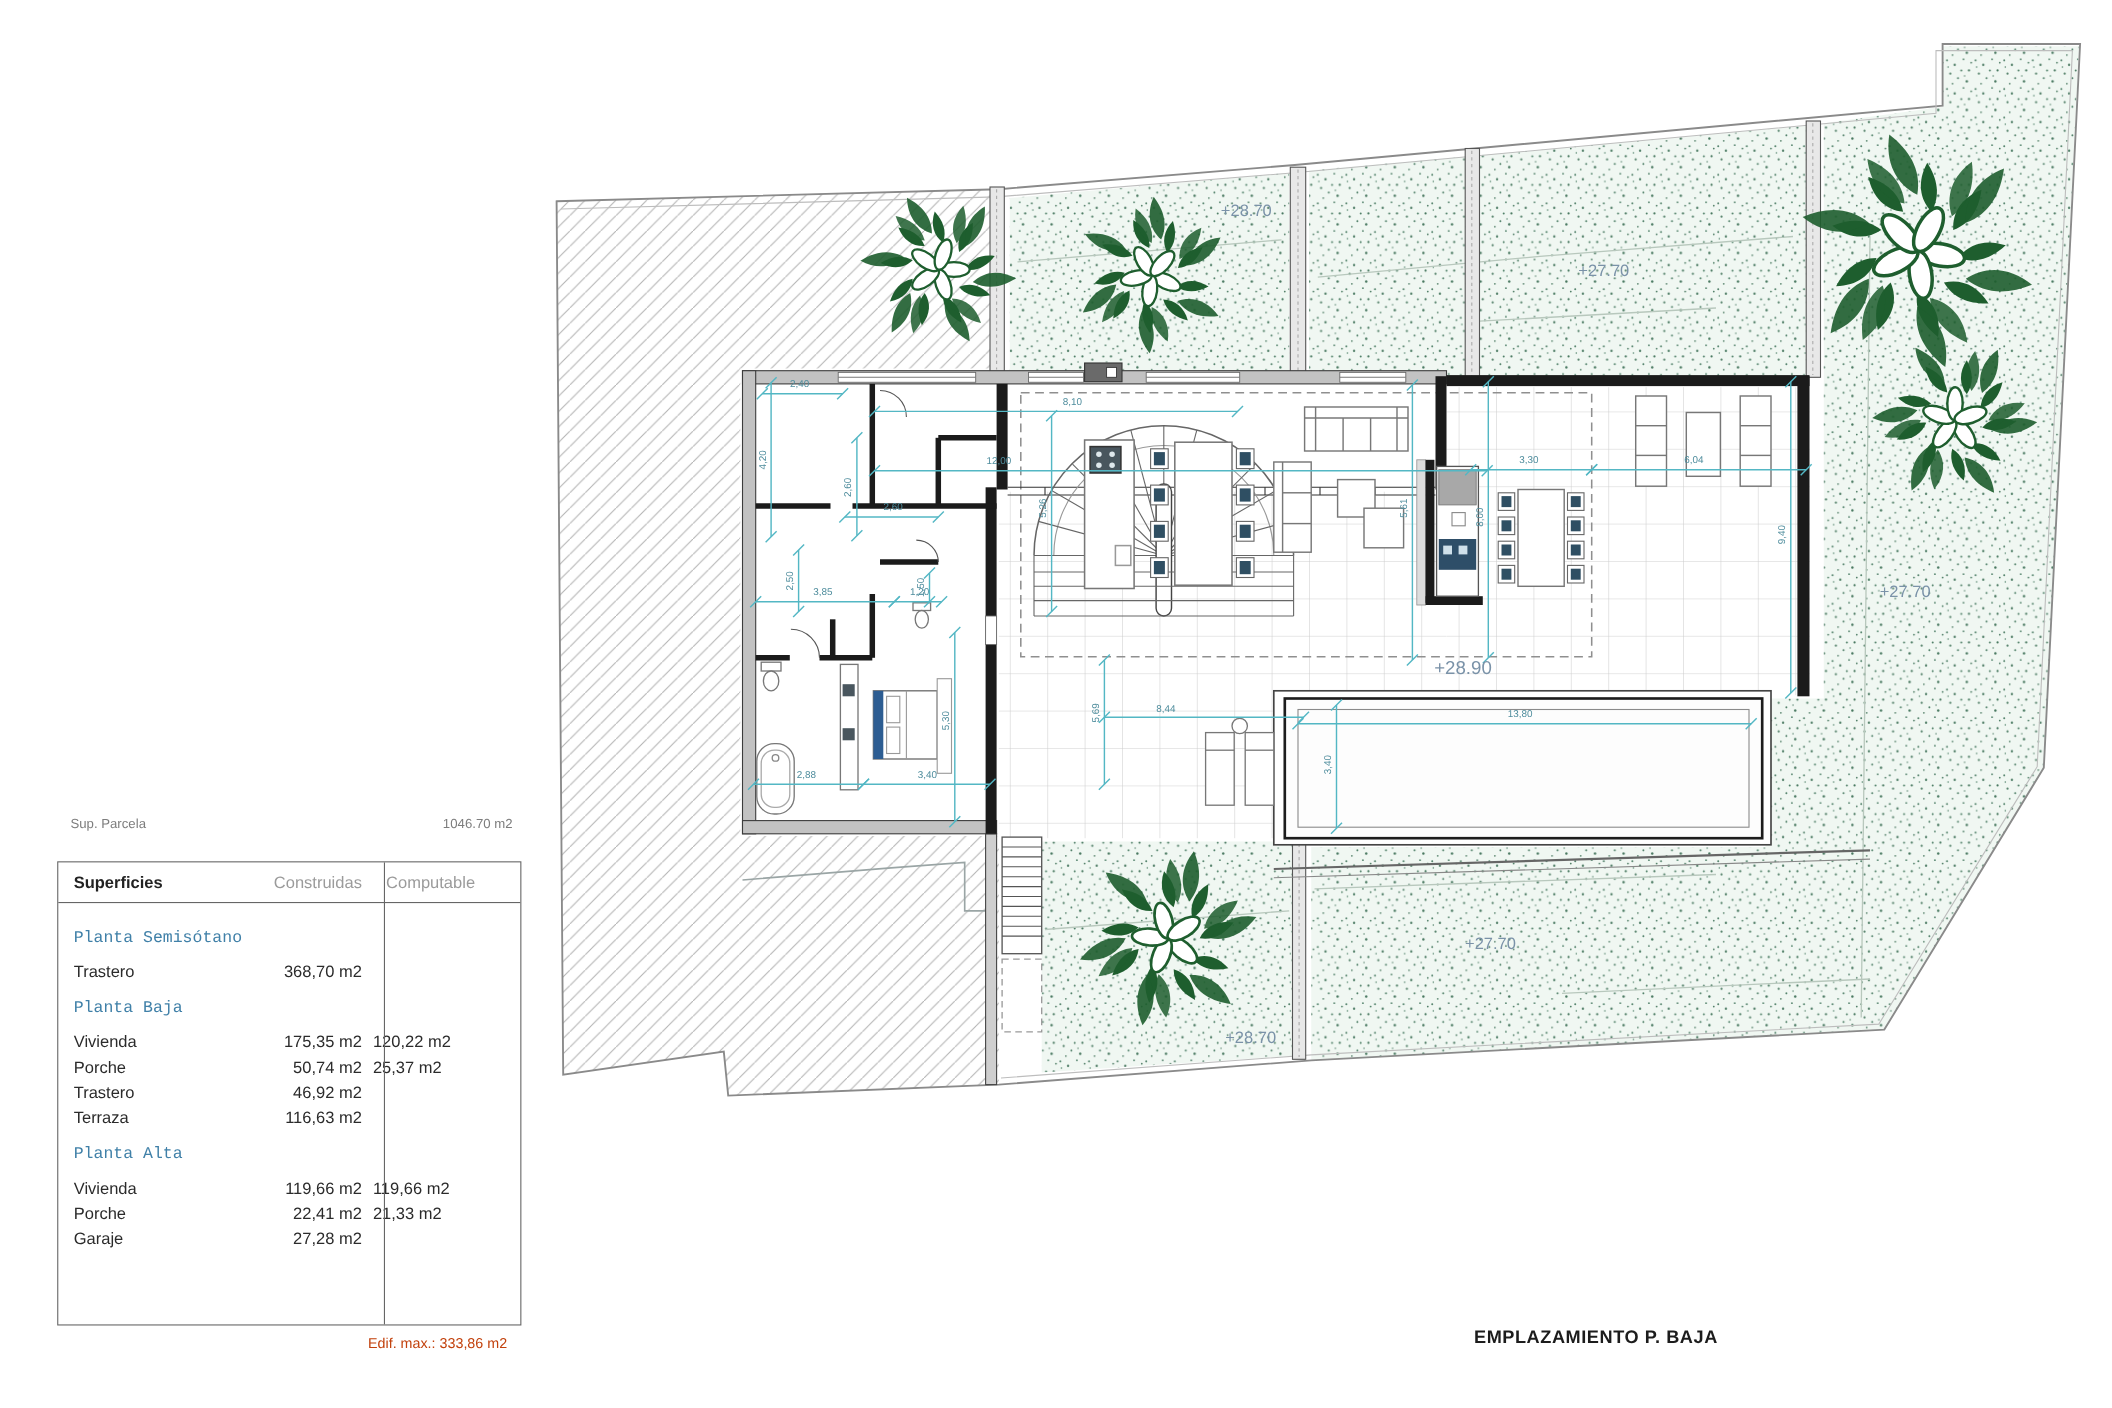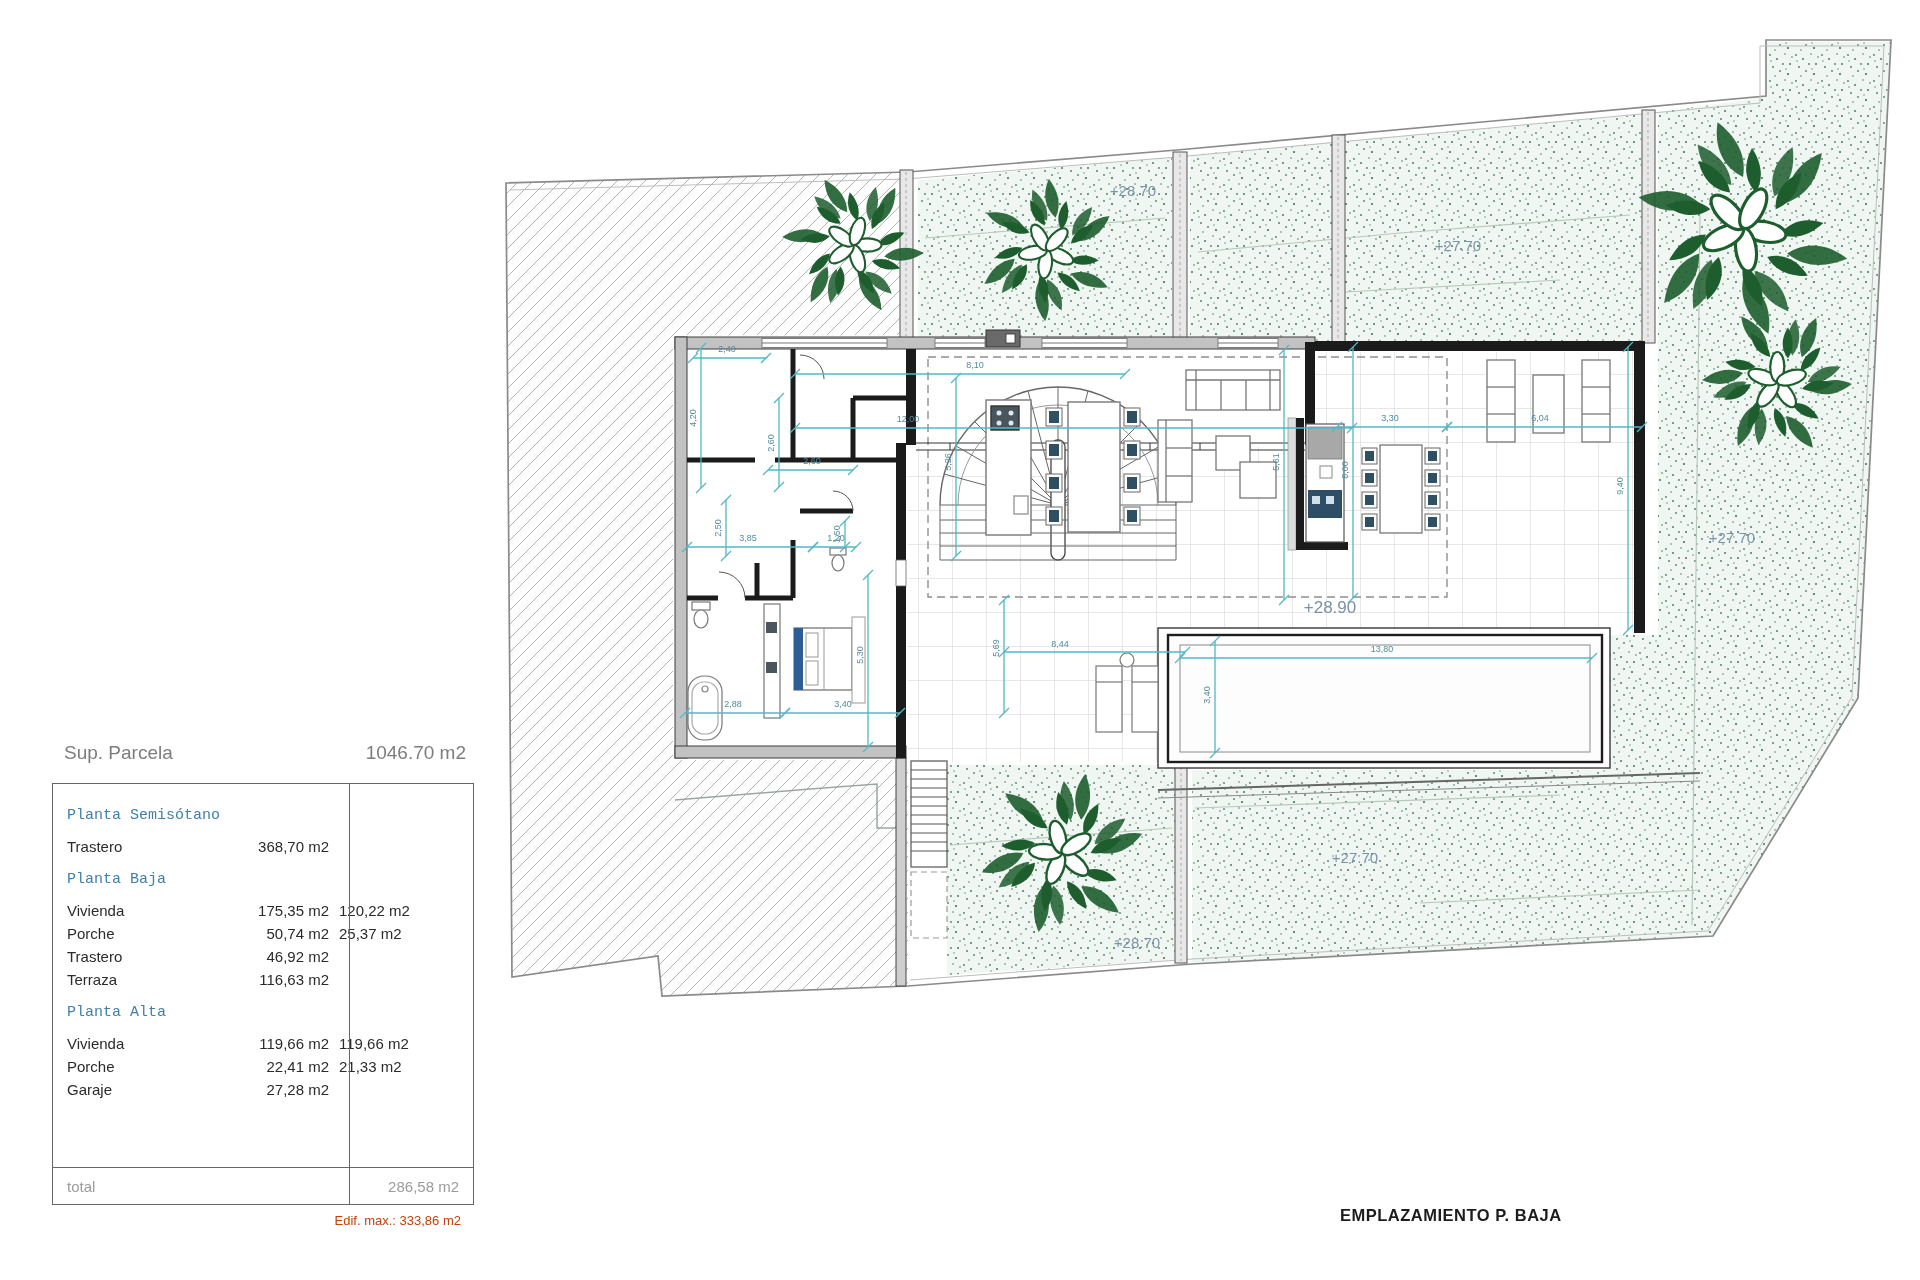--- a/index.html
+++ b/index.html
@@ -3,21 +3,21 @@
 <meta charset="utf-8">
 <style>
   html,body{margin:0;padding:0;background:#ffffff;}
   #page{position:relative;width:1920px;height:1280px;background:#fff;overflow:hidden;
         font-family:"Liberation Sans", sans-serif;}
   #plan-svg{position:absolute;left:0;top:0;width:1920px;height:1280px;}
 
   
   .panel{position:absolute;left:52px;top:742px;width:422px;font-size:15px;color:#2b2b2b;}
   .parcelRow{height:22px;margin-bottom:19px;display:flex;justify-content:space-between;
-             color:#7d7d7d;font-size:19px;padding:0 8px 0 12px;}
+             color:#7d7d7d;font-size:12px;padding:0 8px 0 12px;}
   .tbox{position:relative;border:1px solid #666;height:420px;background:#fff;}
   .vdiv{position:absolute;left:296px;top:0;bottom:0;border-left:1px solid #666;}
   .thead{display:grid;grid-template-columns:150px 136px 1fr;height:36px;align-items:center;
          border-bottom:1px solid #666;}
   .thead .c1{padding-left:14px;font-weight:bold;color:#222;}
   .thead .c2{text-align:right;padding-right:10px;color:#9b9b9b;}
   .thead .c3{padding-left:12px;color:#9b9b9b;}
   .tbody{padding-top:10px;}
   .sec{margin:13px 0 6px 0;padding-left:14px;color:#4080a8;height:22px;font-family:Liberation Mono, monospace;}
   .row{display:grid;grid-template-columns:150px 136px 1fr;height:23px;align-items:center;}
@@ -550,20 +550,25 @@
       </g>
 </svg>
 
 <div class="panel">
   <div class="parcelRow">
     <span>Sup. Parcela</span>
     <span>1046.70 m2</span>
   </div>
   <div class="tbox">
     <div class="vdiv"></div>
+    <div class="thead">
+      <span class="c1">Superficies</span>
+      <span class="c2">Construidas</span>
+      <span class="c3">Computable</span>
+    </div>
     <div class="tbody" id="tbody">
           <div class="sec">Planta Semisótano</div>
           <div class="row">
             <span class="c1">Trastero</span>
             <span class="c2">368,70 m2</span>
             <span class="c3"></span>
           </div>
           <div class="sec">Planta Baja</div>
           <div class="row">
             <span class="c1">Vivienda</span>
@@ -595,21 +600,17 @@
             <span class="c1">Porche</span>
             <span class="c2">22,41 m2</span>
             <span class="c3">21,33 m2</span>
           </div>
           <div class="row">
             <span class="c1">Garaje</span>
             <span class="c2">27,28 m2</span>
             <span class="c3"></span>
           </div>
         </div>
-    <div class="trow">
-      <span class="c1">total</span>
-      <span class="c3">286,58 m2</span>
-    </div>
   </div>
   <div class="edif">Edif. max.: 333,86 m2</div>
 </div>
 
 </div>
 
 </body></html>

